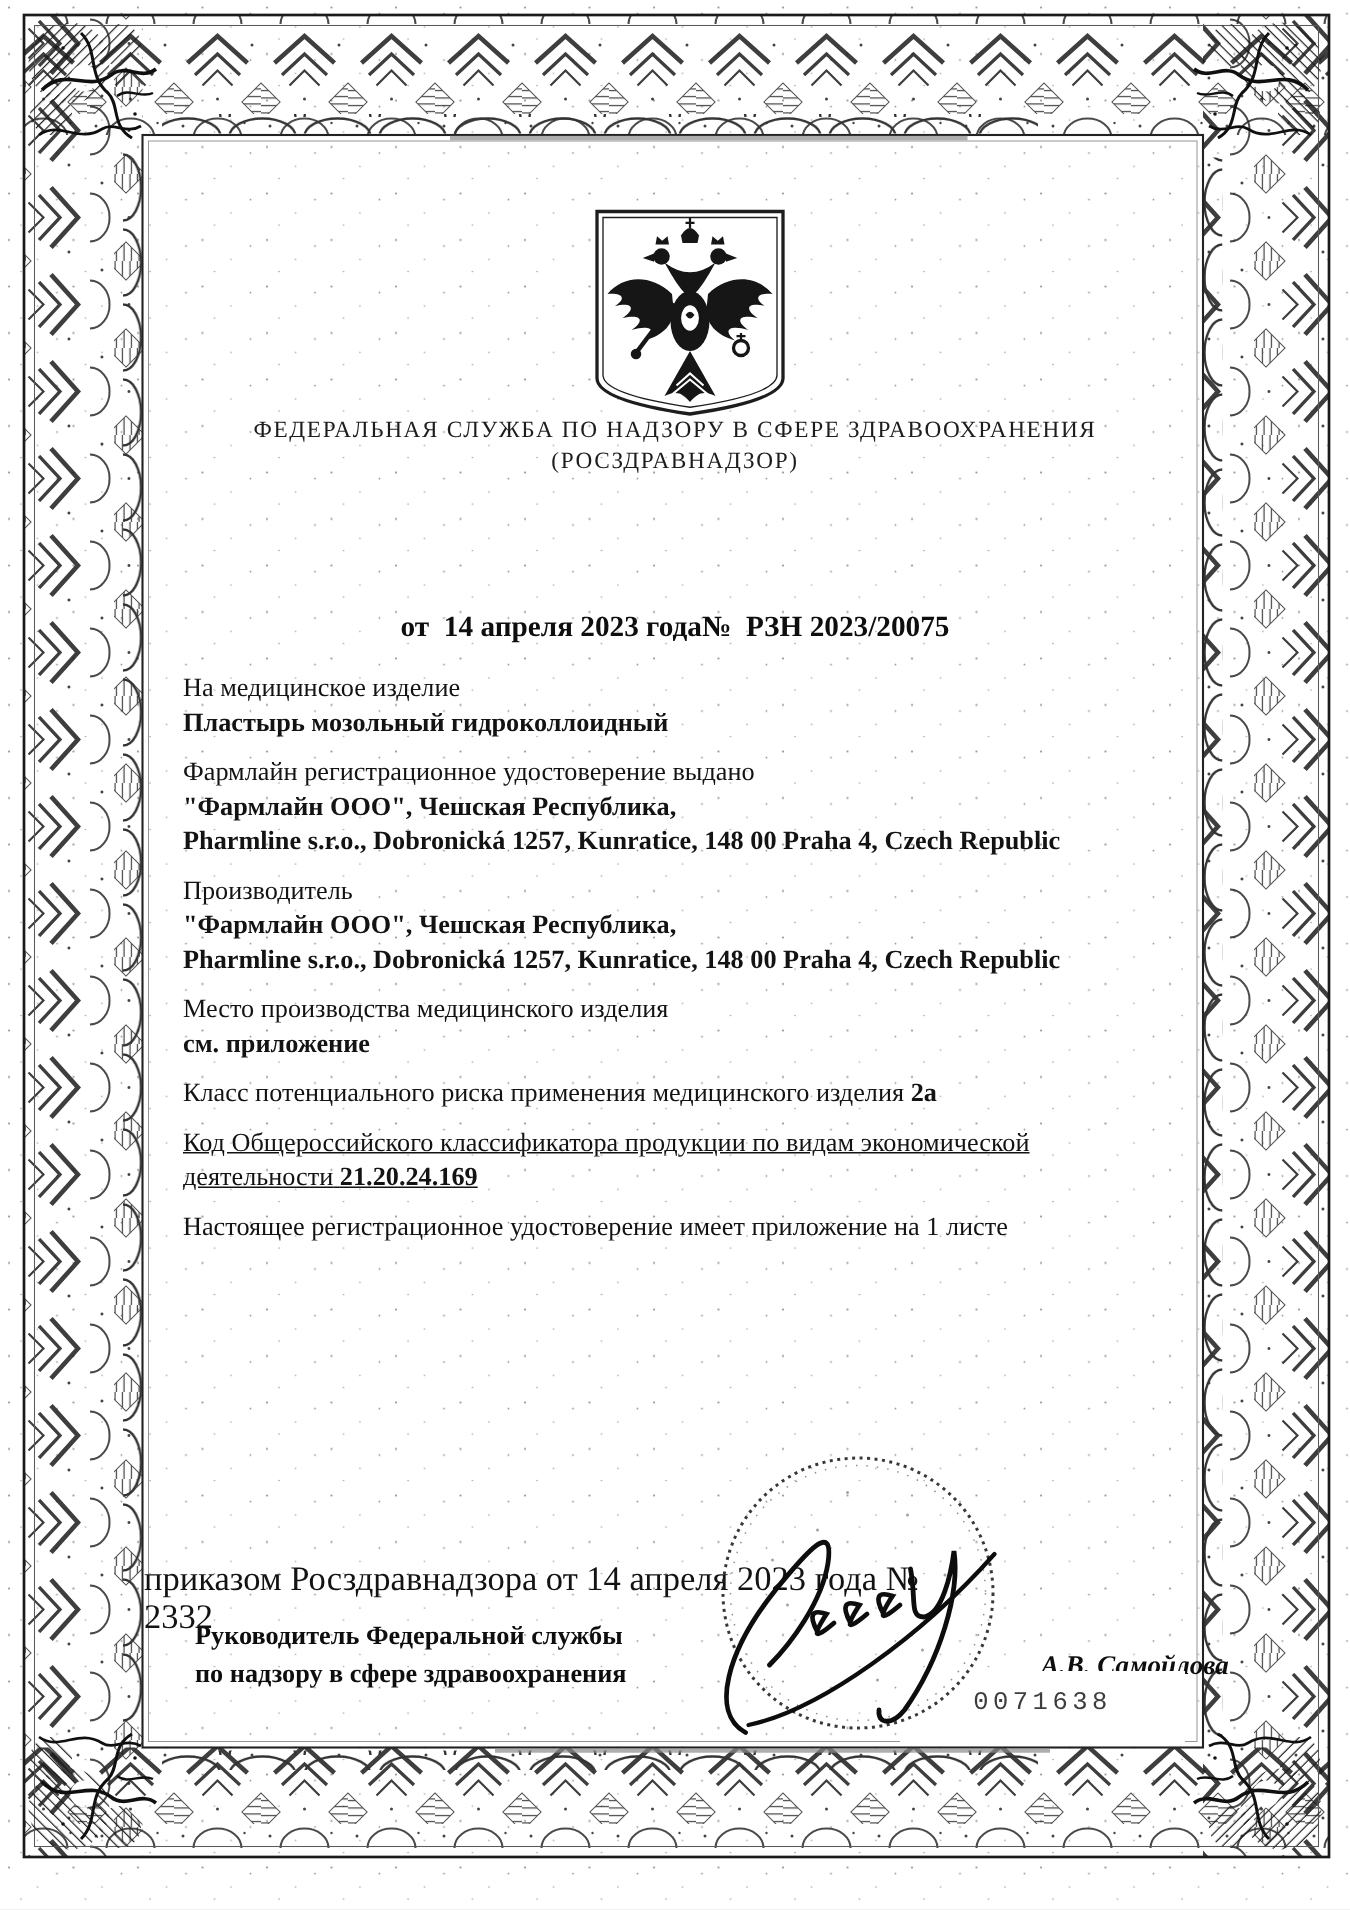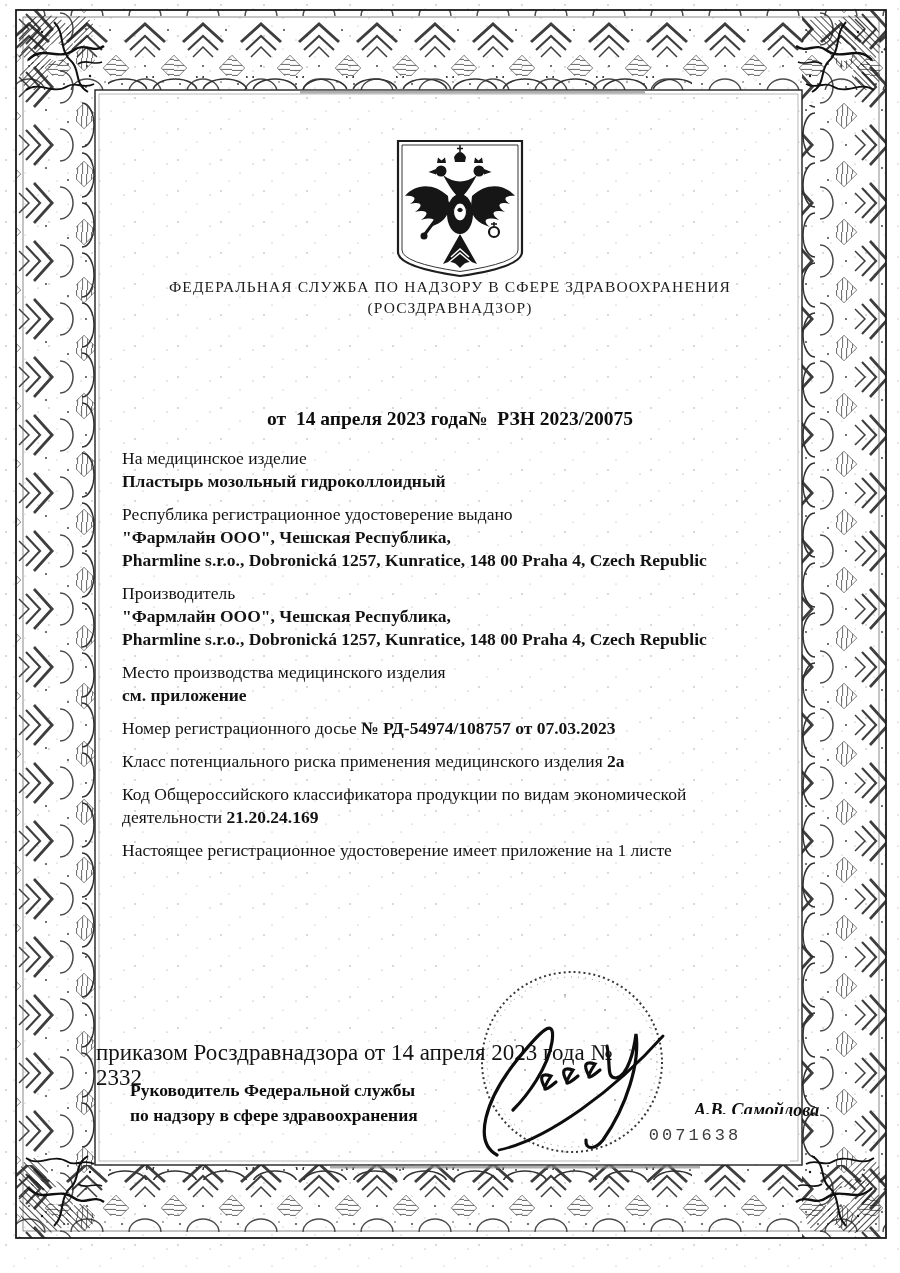--- a/index.html
+++ b/index.html
@@ -11,21 +11,21 @@
              font-size:15.5px;letter-spacing:1.1px;line-height:21px;color:#1d1d1d;}
   .doc-title{position:absolute;left:95px;top:337px;width:710px;text-align:center;z-index:4;
              font-family:"Liberation Sans","DejaVu Sans",sans-serif;font-weight:bold;
              font-size:28px;line-height:34px;letter-spacing:-0.2px;color:#0e0e0e;}
   .issue-row{position:absolute;left:95px;top:408px;width:710px;z-index:4;display:flex;
              justify-content:center;font-weight:bold;font-size:19.5px;color:#0e0e0e;}
   .ws-pre{white-space:pre;}
   .content{position:absolute;left:122px;top:447px;width:675px;z-index:4;font-size:17.5px;}
   .content p{margin:0 0 10px 0;line-height:23px;}
   .content .b{font-weight:bold;}
-  .okpd-p{max-width:648px;}
+  .okpd-p{max-width:648px;text-decoration:underline;}
   .footer-order{position:absolute;left:96px;top:1028px;width:560px;z-index:4;
                 font-size:23px;line-height:25px;margin-top:12px;}
   .signer-title{position:absolute;left:118px;top:1078px;width:420px;z-index:4;
                 font-weight:bold;font-size:17.5px;line-height:25px;color:#0e0e0e;margin-left:12px;}
   .signer-name{position:absolute;left:694px;top:1100px;z-index:4;font-weight:bold;
                font-size:18px;color:#0e0e0e;font-style:italic;}
   .serial-box{position:absolute;left:600px;top:1114px;width:190px;height:48px;z-index:5;
               background:#ffffff;text-align:center;}
   .serial-box span{display:inline-block;margin-top:12px;font-family:Liberation Mono, monospace;
               font-size:17px;letter-spacing:3px;color:#3d3d3d;}
@@ -179,36 +179,32 @@
     <span class="ws-pre">от  14 апреля 2023 года</span>
     <span class="ws-pre">№  РЗН 2023/20075</span>
   </div>
 
   <div class="content">
     <p>
       <span>На медицинское изделие</span><br>
       <span class="b">Пластырь мозольный гидроколлоидный</span>
     </p>
     <p>
-      <span>Республика регистрационное удостоверение выдано</span><br>
+      <span>Фармлайн регистрационное удостоверение выдано</span><br>
       <span class="b">"Фармлайн ООО", Чешская Республика,</span><br>
       <span class="b">Pharmline s.r.o., Dobronická 1257, Kunratice, 148 00 Praha 4, Czech Republic</span>
     </p>
     <p>
       <span>Производитель</span><br>
       <span class="b">"Фармлайн ООО", Чешская Республика,</span><br>
       <span class="b">Pharmline s.r.o., Dobronická 1257, Kunratice, 148 00 Praha 4, Czech Republic</span>
     </p>
     <p>
       <span>Место производства медицинского изделия</span><br>
       <span class="b">см. приложение</span>
-    </p>
-    <p>
-      <span>Номер регистрационного досье</span>
-      <span class="b">№ РД-54974/108757 от 07.03.2023</span>
     </p>
     <p>
       <span>Класс потенциального риска применения медицинского изделия</span>
       <span class="b">2а</span>
     </p>
     <p class="okpd-p">
       <span>Код Общероссийского классификатора продукции по видам экономической деятельности</span>
       <span class="b">21.20.24.169</span>
     </p>
     <p>Настоящее регистрационное удостоверение имеет приложение на 1 листе</p>

